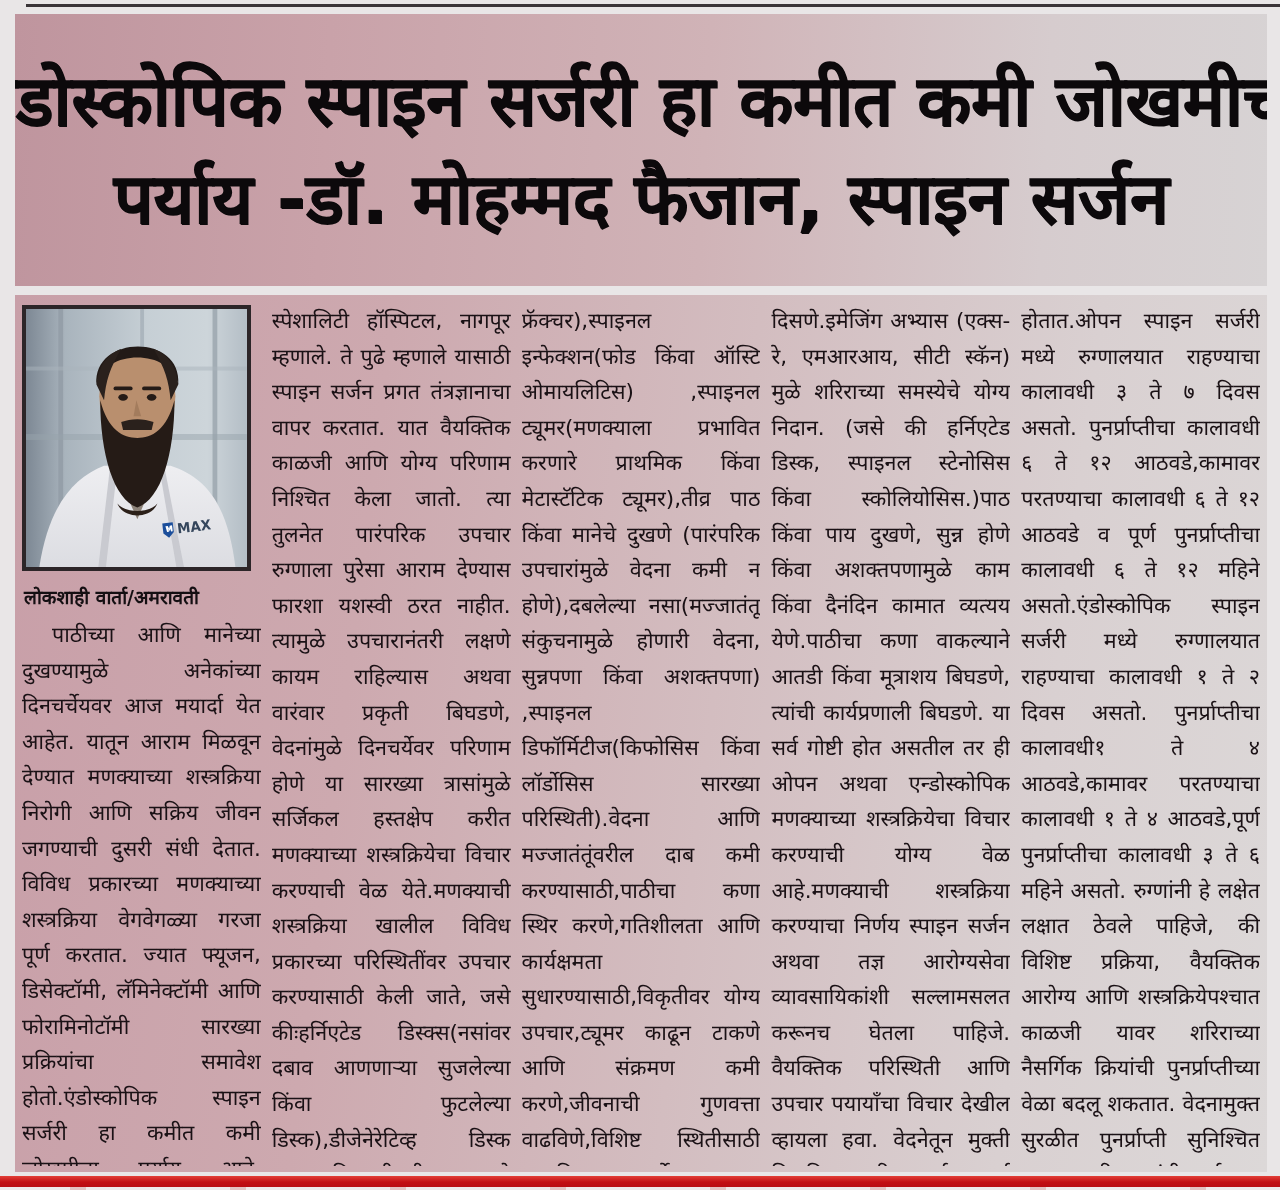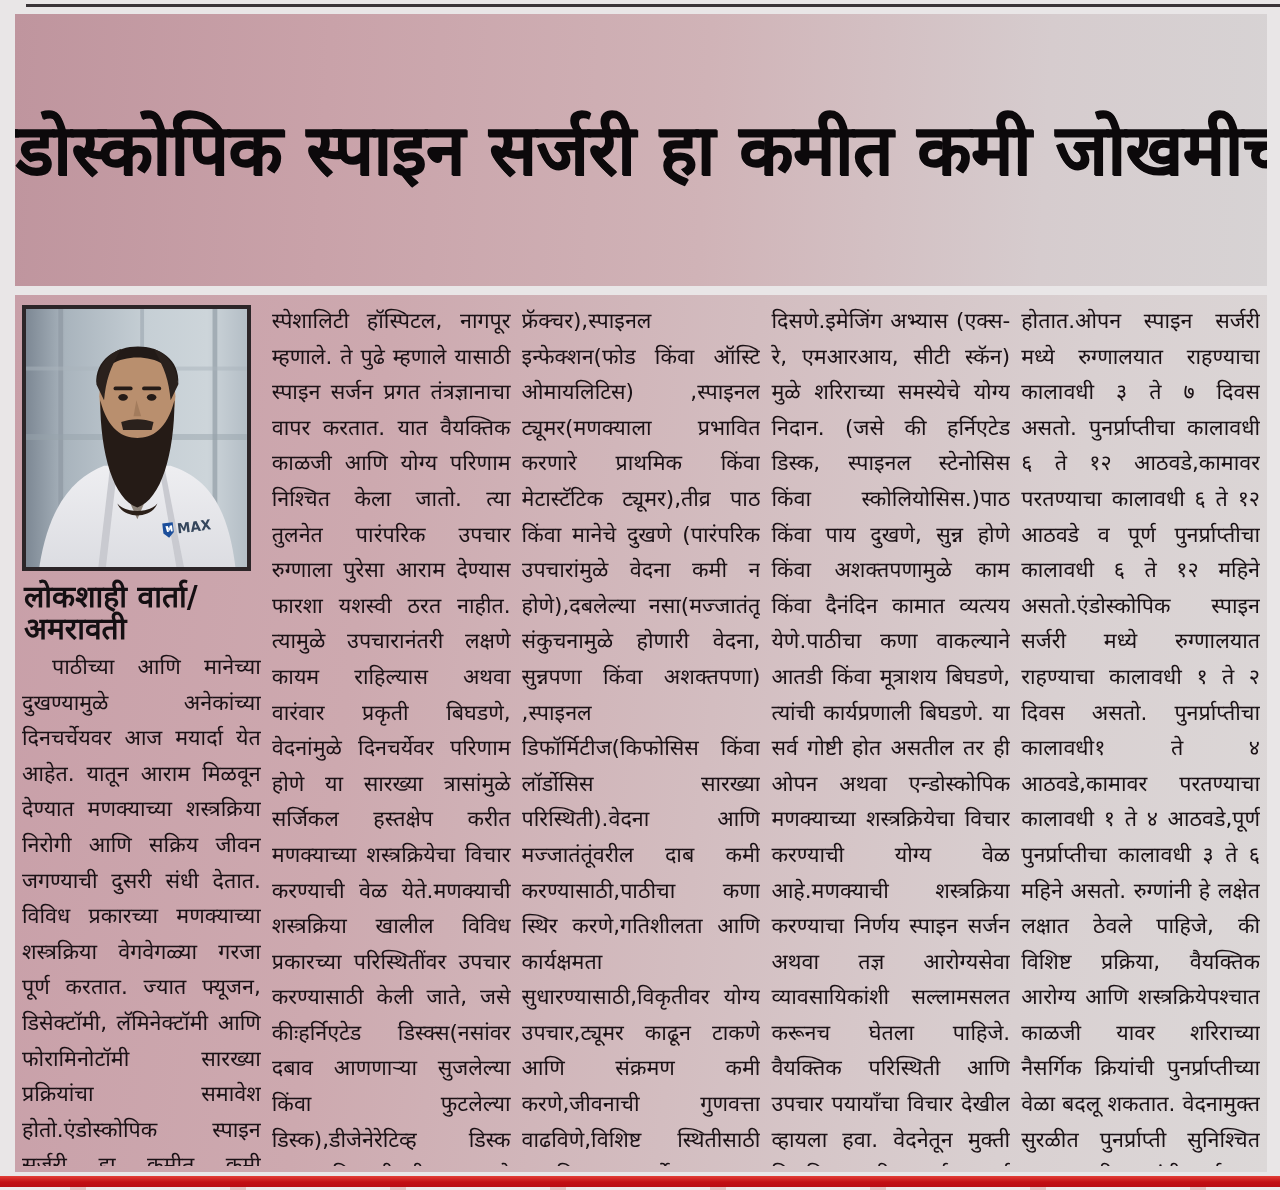--- a/index.html
+++ b/index.html
@@ -37,21 +37,21 @@
   }
   .col p.indent{text-indent:30px;}
   .photo{
     margin:2px 0 0 0;display:block;
     border:4px solid #2c2528;
     width:calc(100% - 10px);height:266px;box-sizing:border-box;
     background:#b9c3ca;
   }
   .photo svg{display:block;width:100%;height:100%;}
   .byline{
-    font-size:30px;font-weight:bold;color:#140f12;
+    font-size:19px;font-weight:bold;color:#140f12;
     margin:10px 0 4px 2px;line-height:32px;
   }
   .bottom-strip{
     position:absolute;left:0;right:0;top:1176px;height:11px;
     background:linear-gradient(180deg,#e24038 0%,#c30f14 55%,#b90c12 100%);
   }
   .bottom-remnant{
     position:absolute;left:0;right:0;top:1187px;height:3px;
     background:repeating-linear-gradient(90deg,
       #efe9ea 0px,#efe9ea 70px,
@@ -62,20 +62,21 @@
 </style>
 </head>
 <body>
 
 <div class="page">
 
   <div class="top-rule"></div>
 
   <div class="headline-block">
     <div class="headline-line">एंडोस्कोपिक स्पाइन सर्जरी हा कमीत कमी जोखमीचा</div>
+    <div class="headline-line">पर्याय -डॉ. मोहम्मद फैजान, स्पाइन सर्जन</div>
   </div>
 
   <div class="body-block">
 
     <div class="col">
       <figure class="photo">
         <svg viewBox="0 0 232 260" preserveAspectRatio="none">
           <defs>
             <linearGradient id="winbg" x1="0" y1="0" x2="1" y2="0">
               <stop offset="0" stop-color="#7d8894"></stop>

